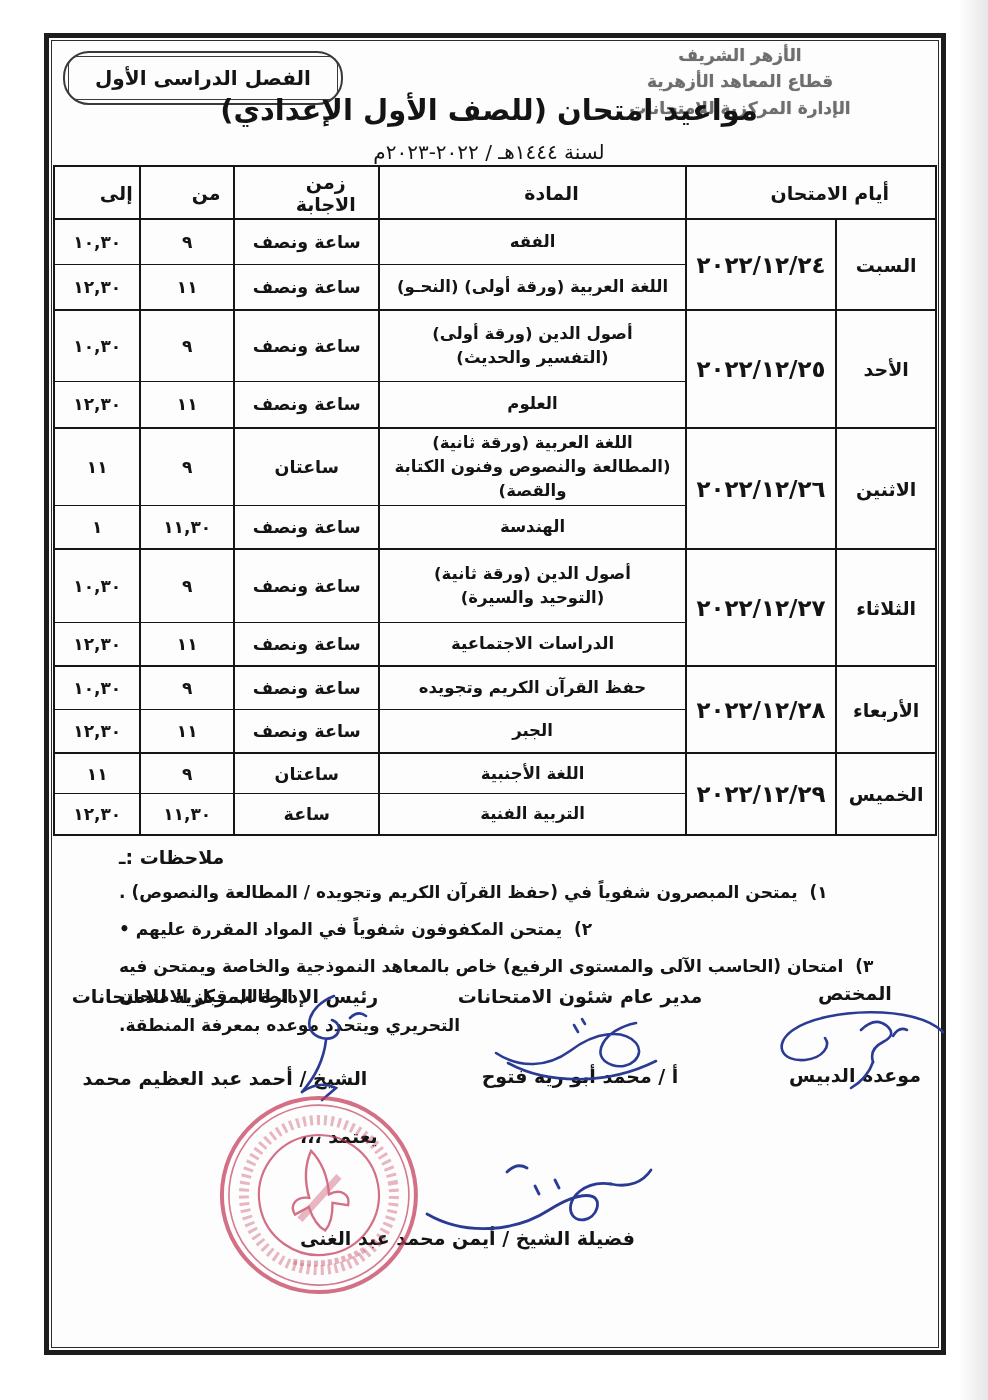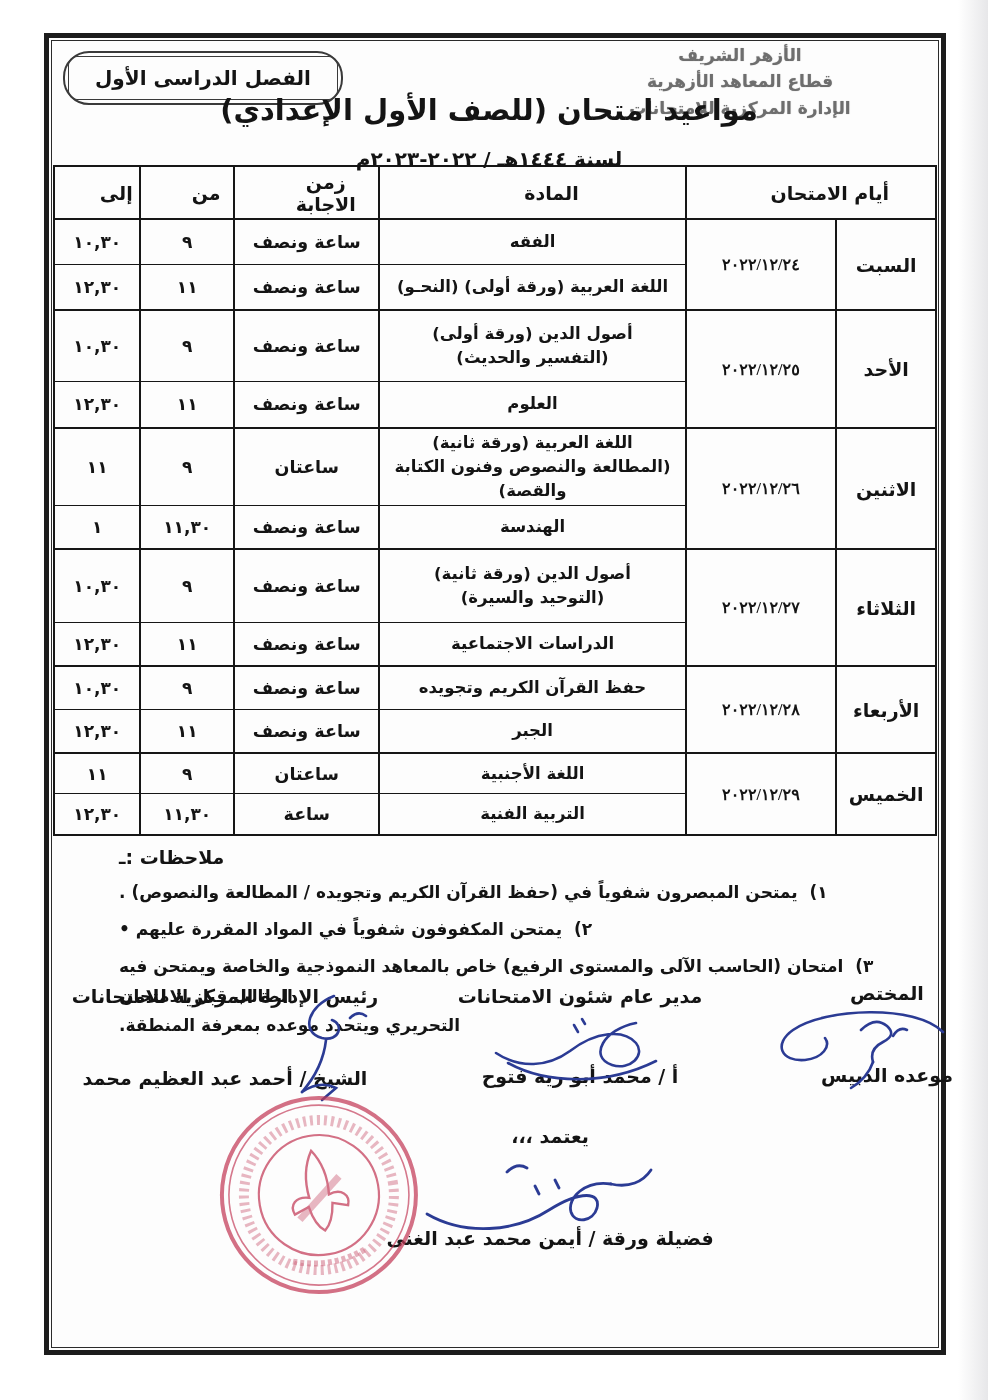--- a/index.html
+++ b/index.html
@@ -14,56 +14,56 @@
   
   .header{position:relative;height:127px;}
   .term-box{position:absolute;left:14px;top:13px;border:2px solid #3a3a3a;border-radius:26px;padding:3px;}
   .term-box-inner{border:1.5px solid #3a3a3a;border-radius:9px;padding:9px 26px;
         font-size:20px;font-weight:bold;white-space:nowrap;}
   .org{position:absolute;right:46px;top:4px;width:310px;text-align:center;direction:rtl;
         color:#6e6e6e;font-size:17px;font-weight:600;line-height:1.55;letter-spacing:.4px;
         text-shadow:0 0 1px #a5a5a5;font-family:"DejaVu Serif","DejaVu Sans",serif;}
   .titles{position:absolute;left:160px;top:55px;width:560px;text-align:center;direction:rtl;}
   .t1{font-size:29px;font-weight:bold;}
-  .t2{font-size:20px;font-weight:bold;margin-top:20px;}
+  .t2{font-size:20px;font-weight:normal;margin-top:13px;}
   
   table.sched{border-collapse:collapse;table-layout:fixed;direction:rtl;
         width:calc(100% - 8px);margin:0 4px;}
   table.sched th,table.sched td{border:2.6px solid #161616;text-align:center;vertical-align:middle;
         font-weight:bold;background:#fdfdfd;padding:2px 4px;}
   table.sched th{font-size:19px;height:47px;padding-left:42px;}
   td.day{font-size:19px;}
-  td.date{font-size:16px;font-family:Liberation Serif, serif;}
+  td.date{font-size:23px;}
   td.subj{font-size:16.5px;white-space:pre-line;line-height:1.45;}
   td.dur{font-size:17.5px;}
   td.tm{font-size:17px;margin-top:44px;}
   tr.subtop td.split{border-bottom-width:1px;}
   tr.subbot td.split{border-top-width:1px;}
   
   .notes{direction:rtl;text-align:left;padding:10px 14px 0 70px;}
   .notes-h{font-size:19px;font-weight:bold;margin-bottom:10px;}
   .note-item{font-size:17px;font-weight:bold;line-height:1.75;margin-bottom:7px;
         padding-right:40px;white-space:pre-wrap;}
   
   .sigblock{position:absolute;text-align:center;direction:rtl;z-index:3;}
   .sig-title{font-size:19px;font-weight:bold;}
   .sig-name{font-size:19px;font-weight:bold;}
-  #sb-right{left:802px;top:982px;width:170px;}
+  #sb-right{left:770px;top:982px;width:170px;}
   #sb-right .sig-name{margin-top:60px;}
   #sb-center{left:455px;top:985px;width:250px;}
   #sb-center .sig-name{margin-top:58px;}
   #sb-left{left:60px;top:985px;width:330px;}
   #sb-left .sig-name{margin-top:60px;}
   .sigsvg{position:absolute;z-index:4;}
   #sig-right-svg{left:765px;top:1002px;}
   #sig-center-svg{left:478px;top:1005px;}
   #sig-left-svg{left:238px;top:988px;}
   #sig-approval-svg{left:415px;top:1152px;}
   
-  .approval{position:absolute;left:300px;top:1125px;width:500px;text-align:center;direction:rtl;z-index:3;}
+  .approval{position:absolute;left:300px;top:1125px;width:500px;text-align:left;direction:rtl;z-index:3;}
   .ap1{font-size:19px;font-weight:bold;}
   .ap2{font-size:21px;font-weight:bold;margin-top:2px;}
   .ap-name{font-size:19px;font-weight:bold;margin-top:80px;}
   
   #stamp-svg{position:absolute;left:212px;top:1088px;z-index:5;opacity:.8;transform:rotate(-10deg);}
 </style>
 </head>
 <body>
 
 <div class="canvas">
@@ -217,21 +217,21 @@
     <div class="sig-title">مدير عام شئون الامتحانات</div>
     <div class="sig-name">أ / محمد أبو ريه فتوح</div>
   </div>
   <div class="sigblock" id="sb-left">
     <div class="sig-title">رئيس الإدارة المركزية للامتحانات</div>
     <div class="sig-name">الشيخ / أحمد عبد العظيم محمد</div>
   </div>
 
   <div class="approval">
     <div class="ap1">يعتمد ،،،</div>
-    <div class="ap-name">فضيلة ورقة / أيمن محمد عبد الغنى</div>
+    <div class="ap-name">فضيلة الشيخ / أيمن محمد عبد الغنى</div>
   </div>
 
   <svg class="sigsvg" id="sig-right-svg" width="190" height="95" viewBox="0 0 190 95">
     <g fill="none" stroke="#2b3b94" stroke-width="2.6" stroke-linecap="round">
       <path d="M178 30 C150 2 60 6 28 28 C8 42 16 60 40 58 C58 56 66 44 60 36"></path>
       <path d="M96 28 q14 -14 26 -4 q10 9 -4 16 q-14 7 -10 20"></path>
       <path d="M108 60 C104 72 96 80 86 86"></path>
       <path d="M128 34 q6 -10 14 -6"></path>
     </g>
   </svg>

